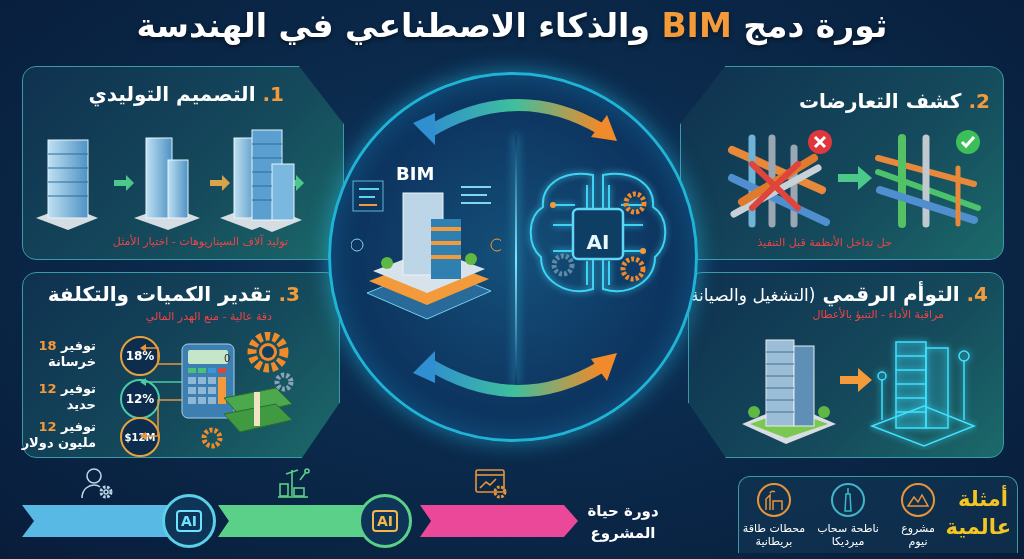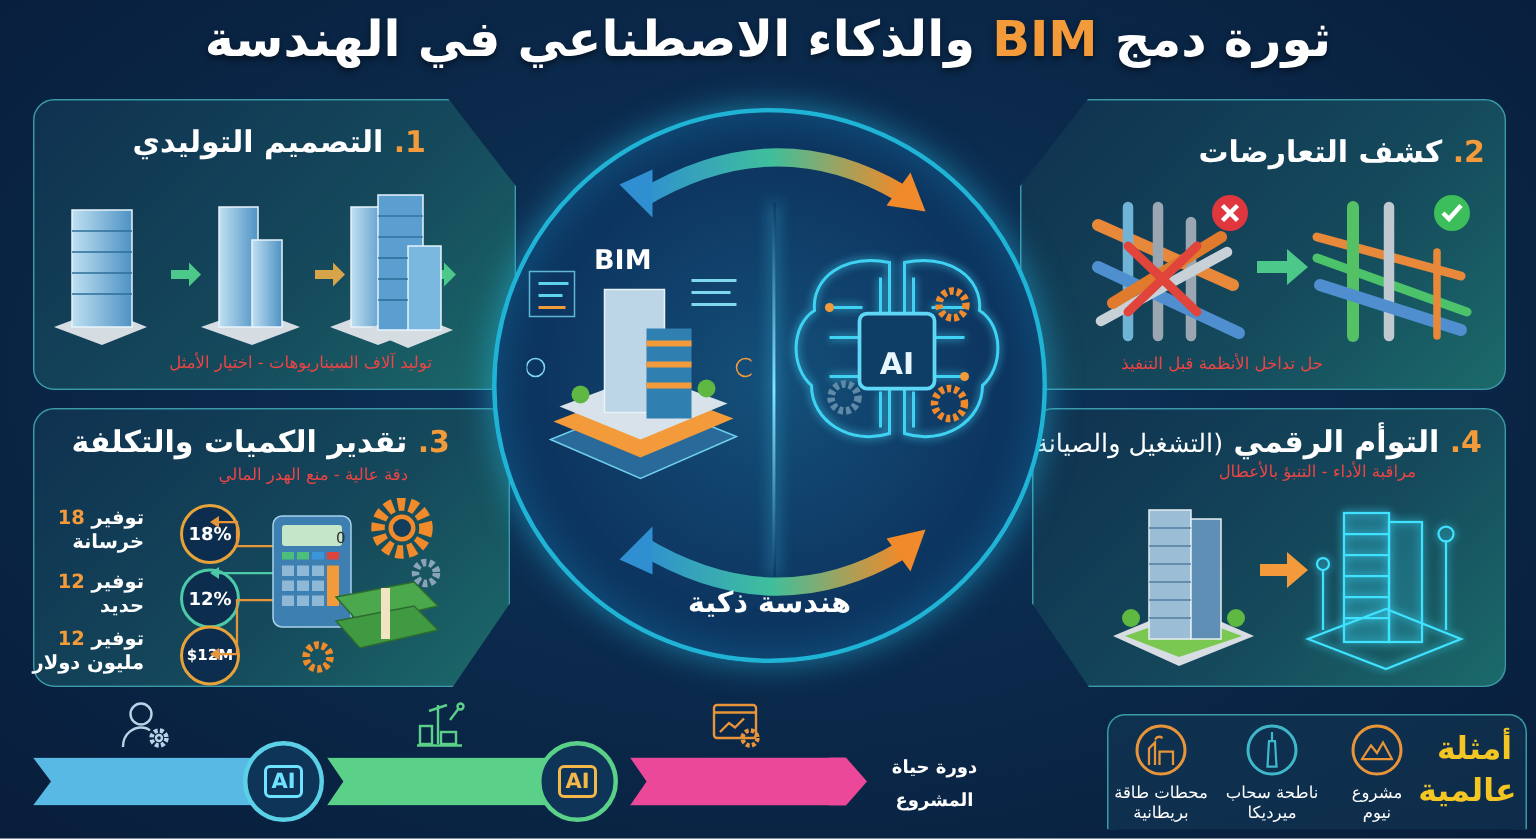--- a/index.html
+++ b/index.html
@@ -65,21 +65,21 @@
       margin-top: 45px;
     }
     .ai-node {
       position: absolute; top: 494px; width: 54px; height: 54px; border-radius: 50%;
       background: #0e3558; border: 3px solid #5bd0e6;
       display: flex; align-items: center; justify-content: center;
       font-size: 14px; font-weight: bold; color: #6fe2ff; direction: ltr;
     }
     .ai-node .chip { border: 2px solid currentColor; border-radius: 4px; padding: 1px 3px; }
     .stage-icon { position: absolute; top: 466px; width: 34px; height: 34px; }
-    .lifecycle-title { position: absolute; left: 578px; top: 500px; width: 90px; text-align: center; font-size: 12px; font-weight: bold; line-height: 22px; }
+    .lifecycle-title { position: absolute; left: 578px; top: 500px; width: 90px; text-align: center; font-size: 15px; font-weight: bold; line-height: 22px; }
 
     
     .examples {
       position: absolute; left: 738px; top: 476px; width: 280px; height: 77px;
       border: 1.5px solid #3a9aa8; border-radius: 12px 12px 0 0; border-bottom: none;
       background: rgba(20,60,90,.5);
     }
     .ex-title { position: absolute; right: 6px; top: 8px; width: 56px; text-align: center; font-size: 21px; font-weight: bold; color: #f3c623; line-height: 28px; }
     .ex-item { position: absolute; top: 6px; width: 74px; text-align: center; }
     .ex-icon { width: 34px; height: 34px; border-radius: 50%; margin: 0 auto; display: flex; align-items: center; justify-content: center; }
@@ -178,21 +178,21 @@
     <line x1="4" y1="30" x2="100" y2="56" stroke="#e8883a" stroke-width="6"></line>
     <line x1="4" y1="44" x2="104" y2="80" stroke="#4cc26a" stroke-width="6"></line>
     <line x1="28" y1="10" x2="28" y2="96" stroke="#54c264" stroke-width="8"></line>
     <line x1="52" y1="10" x2="52" y2="96" stroke="#c0c8d0" stroke-width="7"></line>
     <line x1="6" y1="62" x2="100" y2="92" stroke="#4f8fcf" stroke-width="8"></line>
     <line x1="84" y1="40" x2="84" y2="96" stroke="#e8883a" stroke-width="5"></line>
   </g>
   <circle cx="94" cy="14" r="12" fill="#3cbf5a"></circle>
   <path d="M88 14 L92 18 L100 9" stroke="#fff" stroke-width="3" fill="none"></path>
 </svg>
-<div class="panel-sub" style="right:142px; top:236px;">حل تداخل الأنظمة قبل التنفيذ</div>
+<div class="panel-sub" style="right:132px; top:236px;">حل تداخل الأنظمة قبل التنفيذ</div>
 
 <div class="panel p3"></div>
 <div class="panel-title" style="right:724px; top:282px;margin-left:40px;">
   <span class="num">3.</span>
   <span>تقدير الكميات والتكلفة</span>
 </div>
 <div class="panel-sub" style="right:752px; top:310px;">دقة عالية - منع الهدر المالي</div>
 
 <div class="sav-row" style="left:30px; top:336px;">
   <div class="sav-badge" style="border-color:#e8a23a;">18%</div>
@@ -354,21 +354,20 @@
       <path d="M30 40 H52 M30 60 H52 M30 86 H52 M98 40 H120 M98 60 H120 M98 86 H120 M64 20 V48 M86 20 V48 M64 96 V120 M86 96 V120"></path>
     </g>
     <circle cx="30" cy="40" r="3" fill="#f39a3a"></circle>
       <circle cx="120" cy="86" r="3" fill="#f39a3a"></circle>
     <circle cx="40" cy="100" r="9" fill="none" stroke="#5f8aa6" stroke-width="5" stroke-dasharray="3 2"></circle>
     <circle cx="112" cy="38" r="9" fill="none" stroke="#f08a2a" stroke-width="5" stroke-dasharray="3 2"></circle>
     <circle cx="110" cy="104" r="10" fill="none" stroke="#f08a2a" stroke-width="5" stroke-dasharray="3 2"></circle>
     <rect x="50" y="44" width="50" height="50" rx="5" fill="#0e3e64" stroke="#5fd8f8" stroke-width="2.5"></rect>
   </svg>
   <div style="position:absolute; left:244px; top:155px; width:46px; height:24px; text-align:center; font-size:20px; font-weight:bold; color:#e8f6ff; direction:ltr;">AI</div>
-  <div class="smart-label">هندسة ذكية</div>
 </div>
 
 <div class="arrow-band band-op">
   <div class="band-label" style="left:20px; width:110px;">تشغيل</div>
 </div>
 <div class="arrow-band band-ex">
   <div class="band-label" style="left:20px; width:110px;">تنفيذ</div>
 </div>
 <div class="arrow-band band-de">
   <div class="band-label" style="left:14px; width:118px;">تصميم</div>

